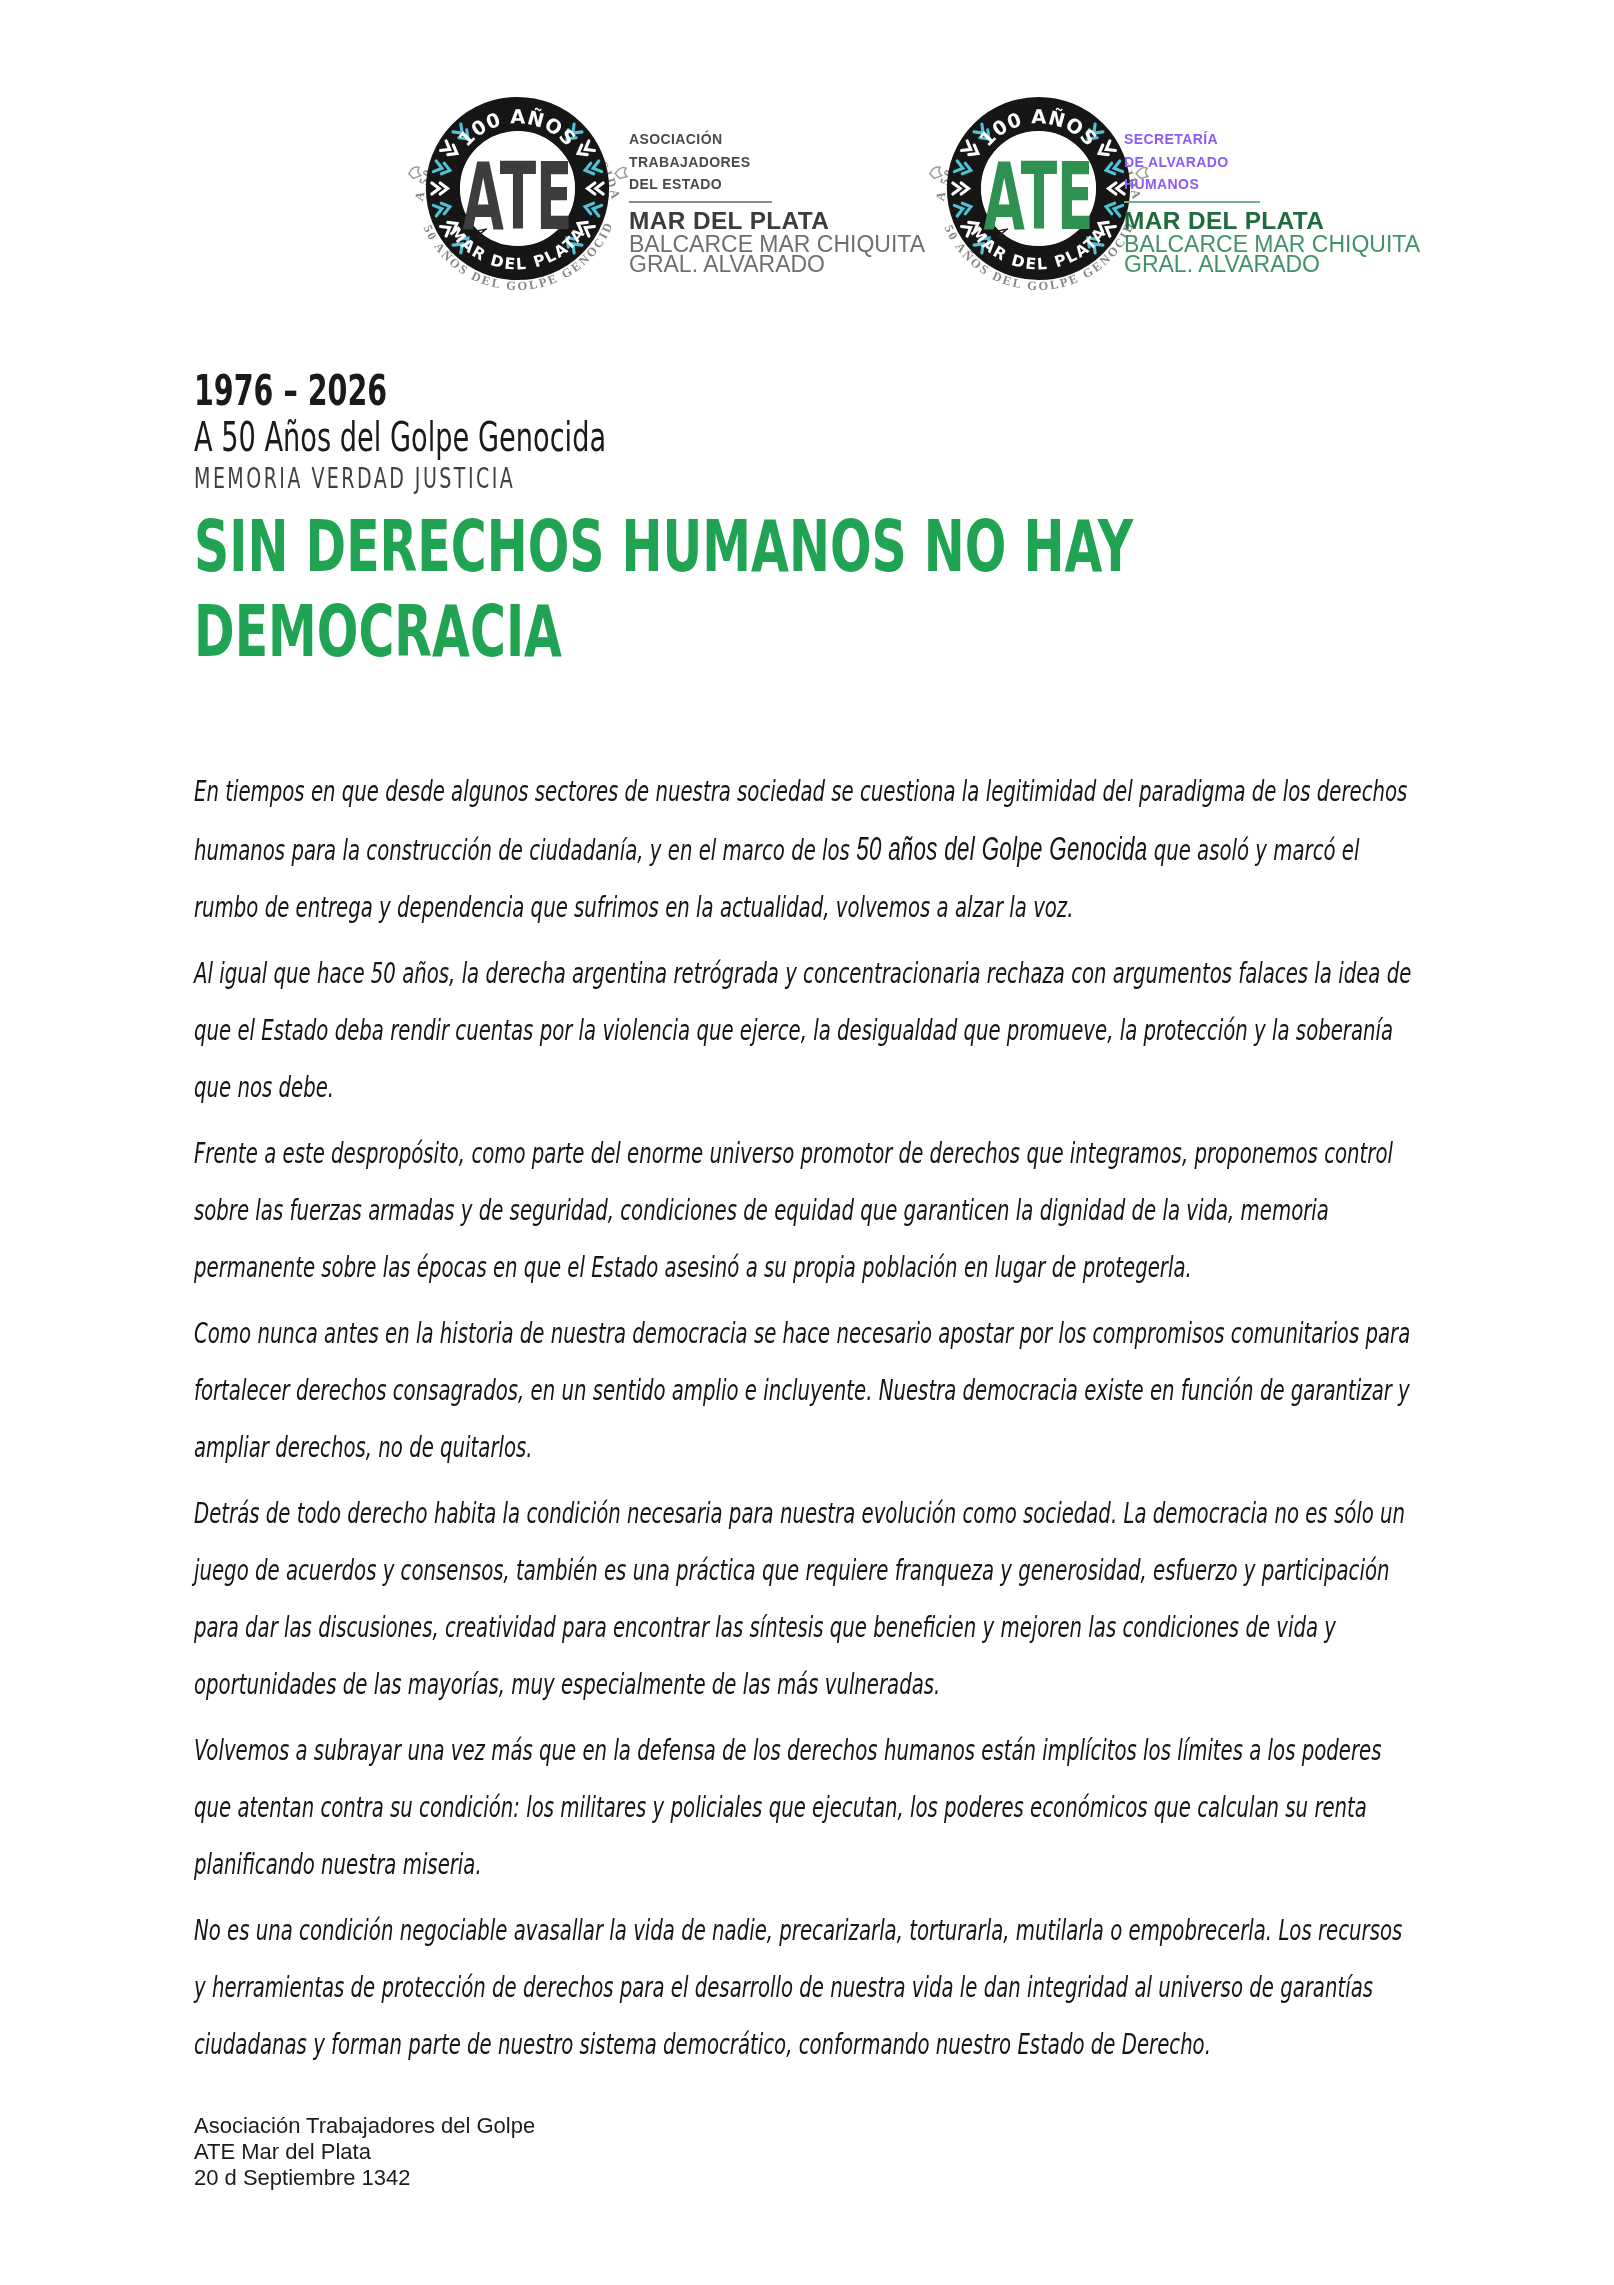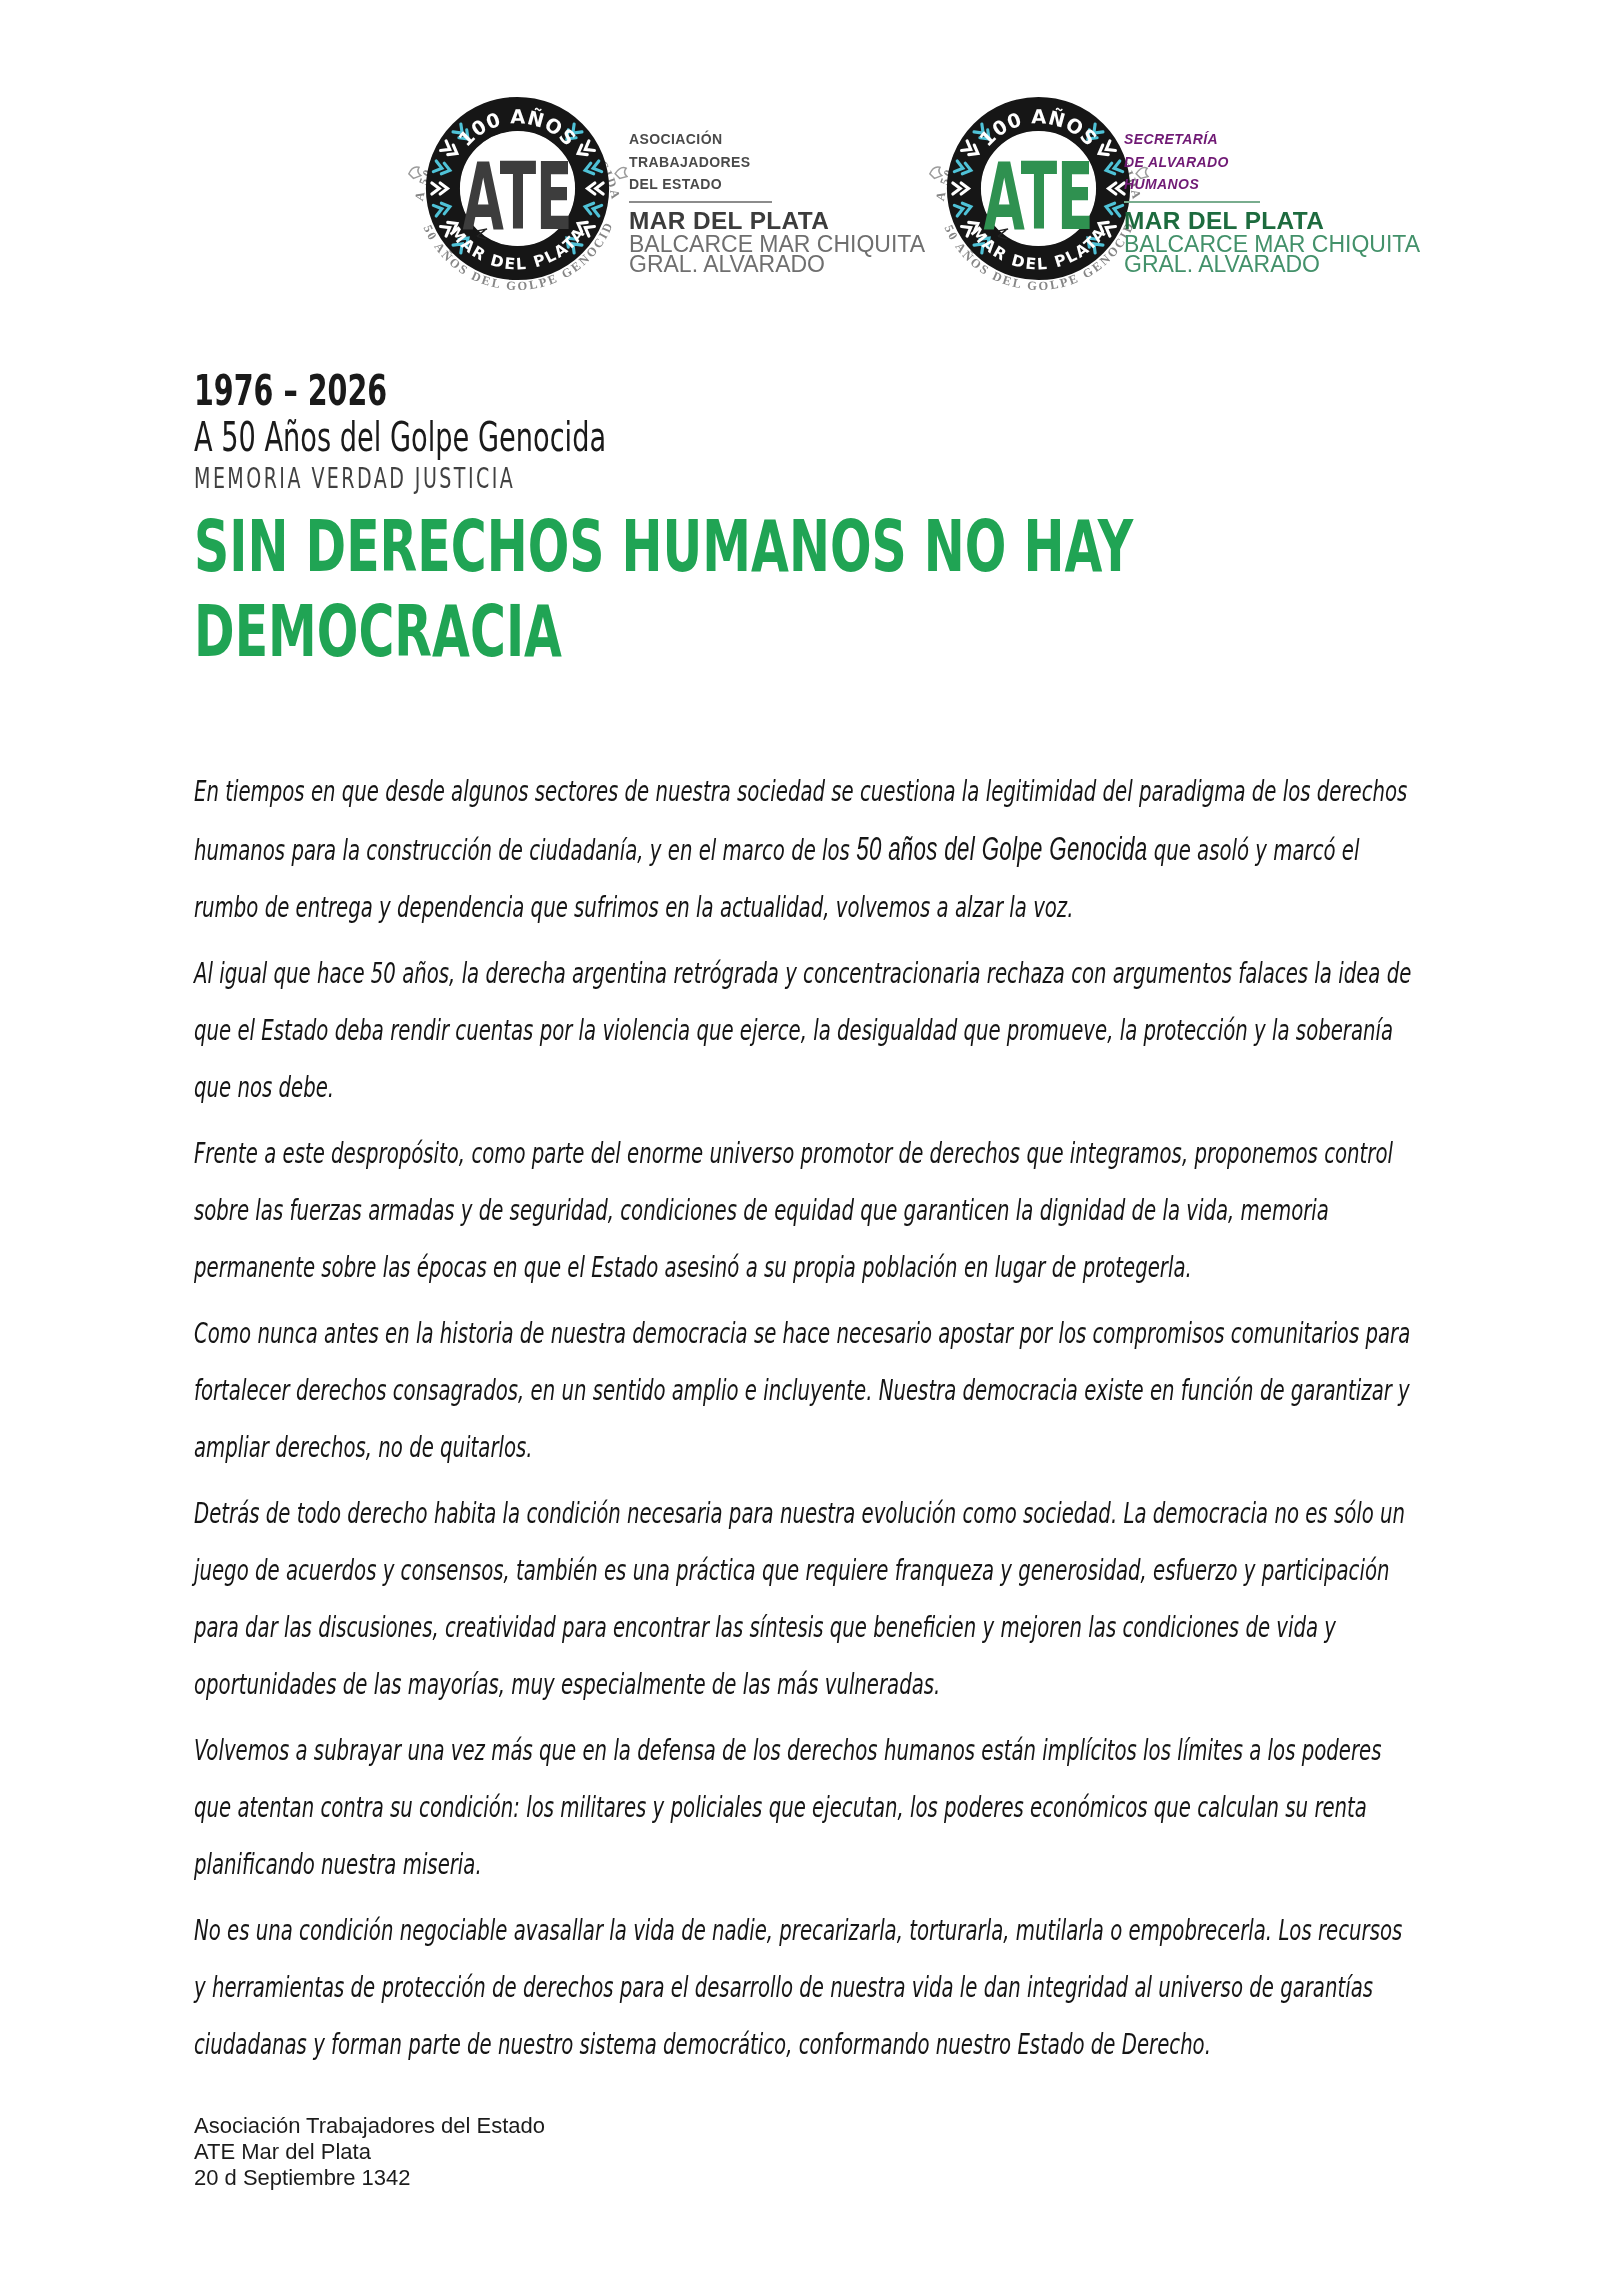--- a/index.html
+++ b/index.html
@@ -16,21 +16,21 @@
   .seal-right{left:928px;}
   .arc-serif{font-family:"Liberation Serif",serif;font-size:13.5px;letter-spacing:2.5px;fill:#868686;font-weight:700;}
   .ring-top-text{font-family:"DejaVu Sans",sans-serif;font-weight:700;font-size:21px;letter-spacing:1px;fill:#ffffff;}
   .ring-bot-text{font-family:"DejaVu Sans",sans-serif;font-weight:700;font-size:17px;letter-spacing:2px;fill:#ffffff;}
   .ate-center{font-family:"DejaVu Sans",sans-serif;font-weight:700;font-size:100px;}
   
   .org-block{position:absolute;top:128px;}
   .org-left{left:629px;}
   .org-right{left:1124px;}
   .org-line{font-family:"Liberation Sans",sans-serif;font-weight:700;font-size:14px;line-height:22.6px;color:#4a4a4a;letter-spacing:0.4px;}
-  .org-right .org-line{color:#701a75;font-style:italic;}
+  .org-right .org-line{color:#8b5cf6;}
   .org-rule{height:1.8px;background:#8c8c8c;width:143px;margin:5.4px 0 4.5px;}
   .org-right .org-rule{background:#79ad8e;width:136px;}
   .org-region{font-family:"Liberation Sans",sans-serif;font-weight:700;font-size:24.4px;line-height:27px;color:#3c3c3c;letter-spacing:0.4px;}
   .org-right .org-region{color:#1d6b3e;}
   .org-sub{font-family:"Liberation Sans",sans-serif;font-weight:400;font-size:23px;line-height:20px;color:#6f6f6f;}
   .org-right .org-sub{color:#43916a;}
   
   .cond{width:147.0588%;transform:scaleX(0.68);transform-origin:0 0;}
   
   .masthead{position:absolute;left:194px;top:367px;width:1226px;}
@@ -162,19 +162,19 @@
         <p><span>Al igual que hace 50 años, la derecha argentina retrógrada y concentracionaria rechaza con argumentos falaces la idea de que el Estado deba rendir cuentas por la violencia que ejerce, la desigualdad que promueve, la protección y la soberanía que nos debe.</span></p>
         <p><span>Frente a este despropósito, como parte del enorme universo promotor de derechos que integramos, proponemos control sobre las fuerzas armadas y de seguridad, condiciones de equidad que garanticen la dignidad de la vida, memoria permanente sobre las épocas en que el Estado asesinó a su propia población en lugar de protegerla.</span></p>
         <p><span>Como nunca antes en la historia de nuestra democracia se hace necesario apostar por los compromisos comunitarios para fortalecer derechos consagrados, en un sentido amplio e incluyente. Nuestra democracia existe en función de garantizar y ampliar derechos, no de quitarlos.</span></p>
         <p><span>Detrás de todo derecho habita la condición necesaria para nuestra evolución como sociedad. La democracia no es sólo un juego de acuerdos y consensos, también es una práctica que requiere franqueza y generosidad, esfuerzo y participación para dar las discusiones, creatividad para encontrar las síntesis que beneficien y mejoren las condiciones de vida y oportunidades de las mayorías, muy especialmente de las más vulneradas.</span></p>
         <p><span>Volvemos a subrayar una vez más que en la defensa de los derechos humanos están implícitos los límites a los poderes que atentan contra su condición: los militares y policiales que ejecutan, los poderes económicos que calculan su renta planificando nuestra miseria.</span></p>
         <p><span>No es una condición negociable avasallar la vida de nadie, precarizarla, torturarla, mutilarla o empobrecerla. Los recursos y herramientas de protección de derechos para el desarrollo de nuestra vida le dan integridad al universo de garantías ciudadanas y forman parte de nuestro sistema democrático, conformando nuestro Estado de Derecho.</span></p>
       </div>
   </div>
 
   <div class="footer">
-    <div>Asociación Trabajadores del Estado</div>
+    <div>Asociación Trabajadores del Golpe</div>
     <div>ATE Mar del Plata</div>
     <div>20 d Septiembre 1342</div>
   </div>
 
 </div>
 
 
 </body></html>

